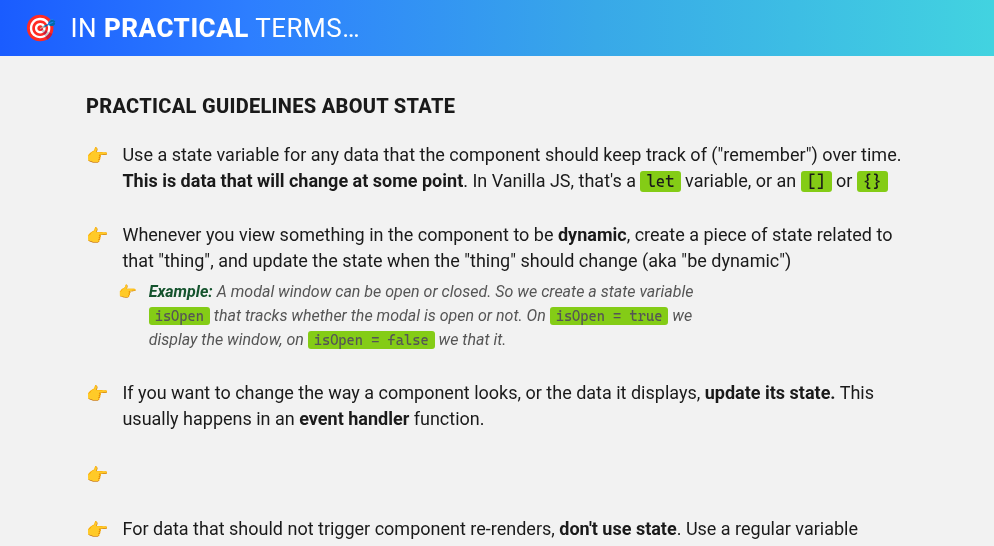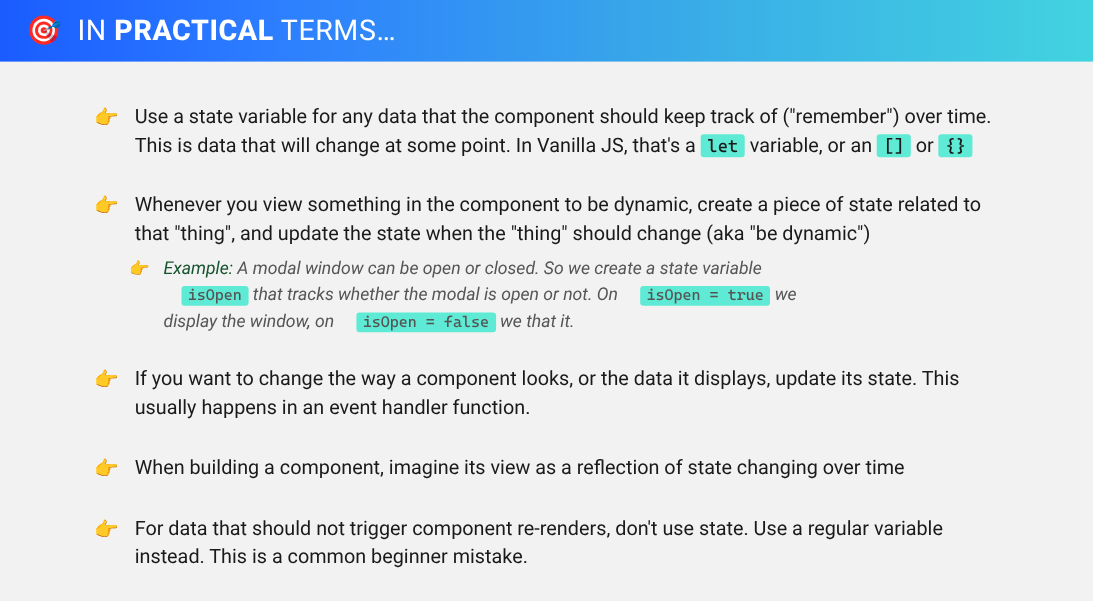--- a/index.html
+++ b/index.html
@@ -73,26 +73,26 @@
       flex-shrink: 0;
     }
     
     .bullet-text {
       font-size: 18px;
       line-height: 1.45;
       color: #1a1a1a;
     }
     
     .bold {
-      font-weight: 400;
+      font-weight: 700;
     }
     
     .code {
       font-family: 'SF Mono', Monaco, 'Cascadia Code', 'Courier New', monospace;
-      background: #5eead4;
+      background: #84cc16;
       padding: 1px 6px;
       border-radius: 3px;
       font-size: 16px;
     }
     
     .example-block {
       margin-left: 32px;
       margin-top: -14px;
       margin-bottom: 28px;
       display: flex;
@@ -114,34 +114,34 @@
       max-width: 580px;
     }
     
     .example-text .bold {
       color: #14532d;
     }
     
     .example-text .code {
       font-style: normal;
       font-size: 14px;
-      margin-left: 16px;
     }
   </style>
 </head>
 <body>
 
 <div class="header">
   <span class="header-icon">🎯</span>
   <h1 class="header-title">
     <span>IN </span><span class="bold">PRACTICAL</span><span> TERMS…</span>
   </h1>
 </div>
 
 <div class="content">
+  <h2 class="section-title">PRACTICAL GUIDELINES ABOUT STATE</h2>
 
   <ul class="bullet-list">
 
     <li class="bullet-item">
       <span class="bullet-icon">👉</span>
       <span class="bullet-text">
         <span>Use a state variable for any data that the component should keep track of ("remember") over time. </span><span class="bold">This is data that will change at some point</span><span>. In Vanilla JS, that's a </span><span class="code">let</span><span> variable, or an </span><span class="code">[]</span><span> or </span><span class="code">{}</span>
       </span>
     </li>
 
@@ -161,23 +161,20 @@
 
     <li class="bullet-item">
       <span class="bullet-icon">👉</span>
       <span class="bullet-text">
         <span>If you want to change the way a component looks, or the data it displays, </span><span class="bold">update its state.</span><span> This usually happens in an </span><span class="bold">event handler</span><span> function.</span>
       </span>
     </li>
 
     <li class="bullet-item">
       <span class="bullet-icon">👉</span>
-      <span class="bullet-text">
-        <span>When building a component, imagine its view as a </span><span class="bold">reflection of state changing over time</span>
-      </span>
     </li>
 
     <li class="bullet-item">
       <span class="bullet-icon">👉</span>
       <span class="bullet-text">
         <span>For data that should not trigger component re-renders, </span><span class="bold">don't use state</span><span>. Use a regular variable instead. This is a common </span><span class="bold">beginner mistake</span><span>.</span>
       </span>
     </li>
 
   </ul>

